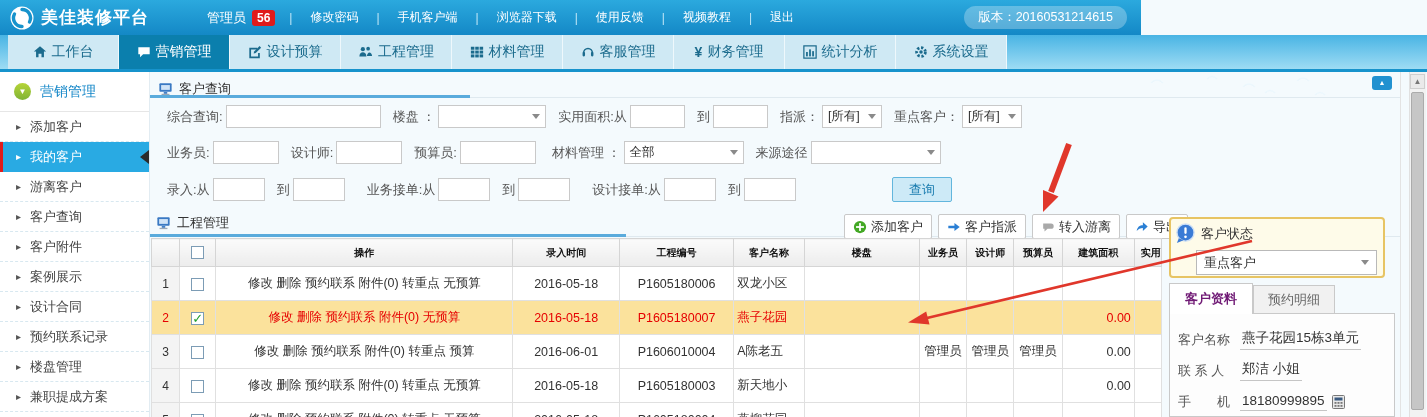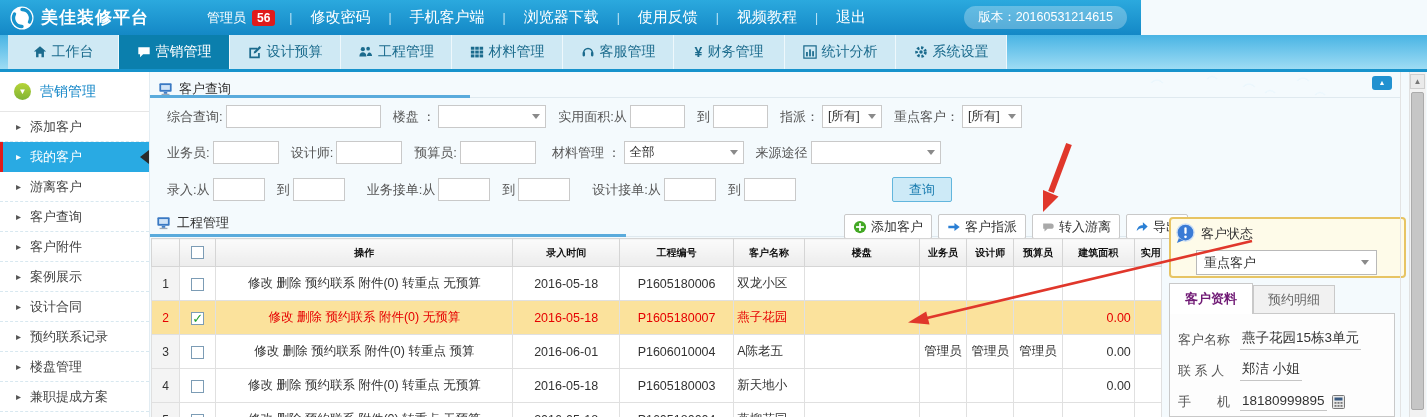--- a/index.html
+++ b/index.html
@@ -8,21 +8,21 @@
   .abs { position:absolute; }
 
   
   .topbar { left:0; top:0; width:1141px; height:35px; background:linear-gradient(180deg,#2ba9de 0%,#1488c6 100%); color:#fff; display:flex; align-items:center; z-index:5; }
   .brand { display:flex; align-items:center; margin-left:10px; }
   .brand-logo { width:24px; height:24px; margin-right:7px; }
   .brand-name { font-size:17px; font-weight:bold; letter-spacing:1px; }
   .top-menu { display:flex; align-items:center; margin-left:58px; }
   .top-user { display:flex; align-items:center; font-size:13px; }
   .badge { background:#e01b1b; color:#fff; border-radius:3px; font-size:12px; padding:1px 5px; margin-left:6px; font-weight:bold; }
-  .top-item { font-size:15px; color:#fff; cursor:pointer; padding:0 4px; }
+  .top-item { font-size:12px; color:#fff; cursor:pointer; padding:0 4px; }
   .top-sep { color:#bfe6f7; margin:0 14px; font-size:12px; }
   .version-pill { position:absolute; right:14px; top:6px; height:23px; line-height:23px; padding:0 14px; background:rgba(255,255,255,0.28); border-radius:12px; font-size:12.5px; color:#fff; }
 
   
   .nav { left:0; top:35px; width:1427px; height:37px; background:linear-gradient(180deg,#49b4e4,#9edcf4); border-bottom:3px solid #1793cc; z-index:5; }
   .nav-tabs { display:flex; height:23px; margin-left:8px; }
   .nav-tab { width:111px; height:34px; display:flex; align-items:center; justify-content:center; background:#cfe9f4; color:#1b6b8d; font-size:14px; border-right:1px solid #eef8fc; cursor:pointer; }
   .nav-tab svg, .nav-tab .yen { margin-right:5px; }
   .nav-tab.active { background:#0b7fad; color:#fff; }
   .yen { font-size:14px; font-weight:bold; }
@@ -64,21 +64,21 @@
   table.grid td { border:1px solid #e0e0e0; height:34px; overflow:hidden; white-space:nowrap; color:#333; padding:0 3px; background:#fff; }
   table.grid tr.sel td { background:#fbe29c; color:#e60000; }
   td.c, th.c { text-align:center; }
   td.r { text-align:right; padding-right:6px; }
   td.num { color:#b03a2e; text-align:center; background:#f4f4f4 !important; font-size:12px; }
   tr.sel td.num { background:#fbe29c !important; color:#e60000; }
   .cb { display:inline-block; width:13px; height:13px; border:1px solid #7c9cb5; background:#fff; vertical-align:middle; cursor:pointer; position:relative; }
   .cb.on::after { content:"✓"; position:absolute; left:0px; top:-2px; color:#1f9e2c; font-size:13px; font-weight:bold; }
 
   
-  .status-box { left:1169px; top:217px; width:237px; height:61px; background:#fefbe9; border:2px solid #e7c463; border-radius:4px; z-index:20; }
+  .status-box { left:1169px; top:217px; width:216px; height:61px; background:#fefbe9; border:2px solid #e7c463; border-radius:4px; z-index:20; }
   .status-icon { position:absolute; left:4px; top:4px; }
   .status-label { position:absolute; left:30px; top:6px; color:#333; }
   .status-select { position:absolute; left:25px; top:31px; width:181px; height:25px; background:#fff; border:1px solid #b9b9b9; display:flex; align-items:center; justify-content:space-between; padding:0 7px; color:#333; cursor:pointer; }
 
   .dtab1 { left:1169px; top:283px; width:84px; height:31px; background:#fff; border:1px solid #c9c9c9; border-bottom:none; display:flex; align-items:center; justify-content:center; font-weight:bold; color:#701a75; z-index:21; cursor:pointer; }
   .dtab2 { left:1253px; top:285px; width:82px; height:29px; background:#f1f1f1; border:1px solid #c9c9c9; border-bottom:none; display:flex; align-items:center; justify-content:center; color:#666; z-index:20; cursor:pointer; }
   .detail-body { left:1169px; top:313px; width:226px; height:104px; background:#fdfdfd; border:1px solid #c9c9c9; z-index:20; padding:10px 0 0 8px; }
   .d-row { display:flex; align-items:center; height:31px; }
   .d-label { width:62px; color:#555; font-size:13px; }
   .d-value { color:#333; font-size:13.5px; border-bottom:1px solid #c5c5c5; max-width:146px; overflow:hidden; white-space:nowrap; padding:0 2px 2px 2px; }

